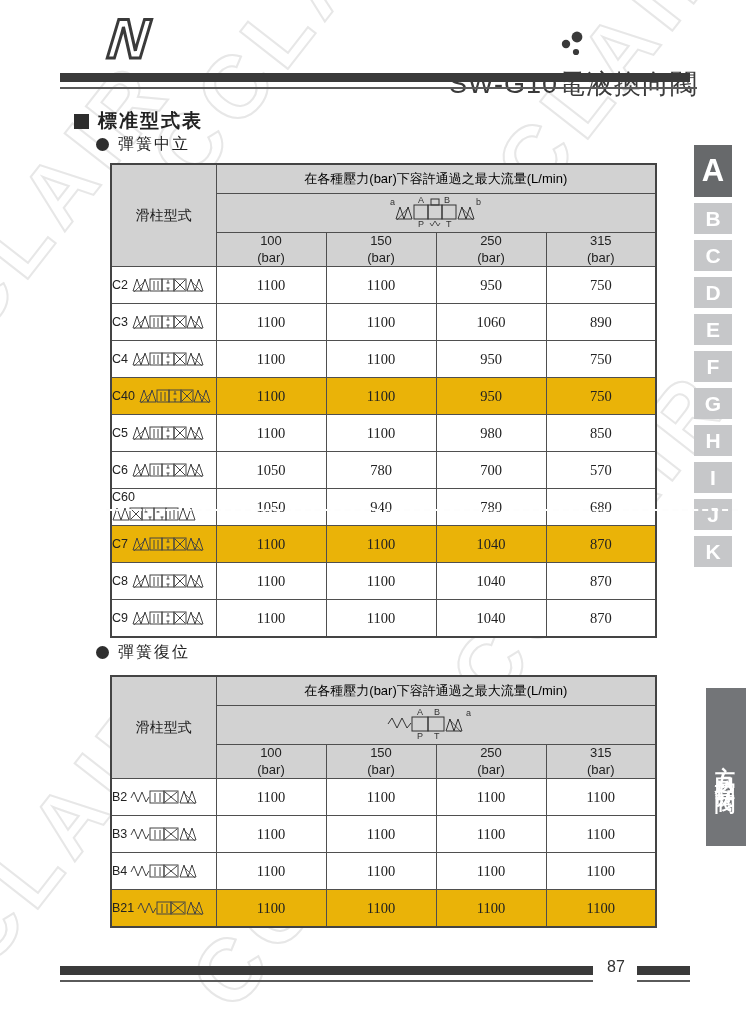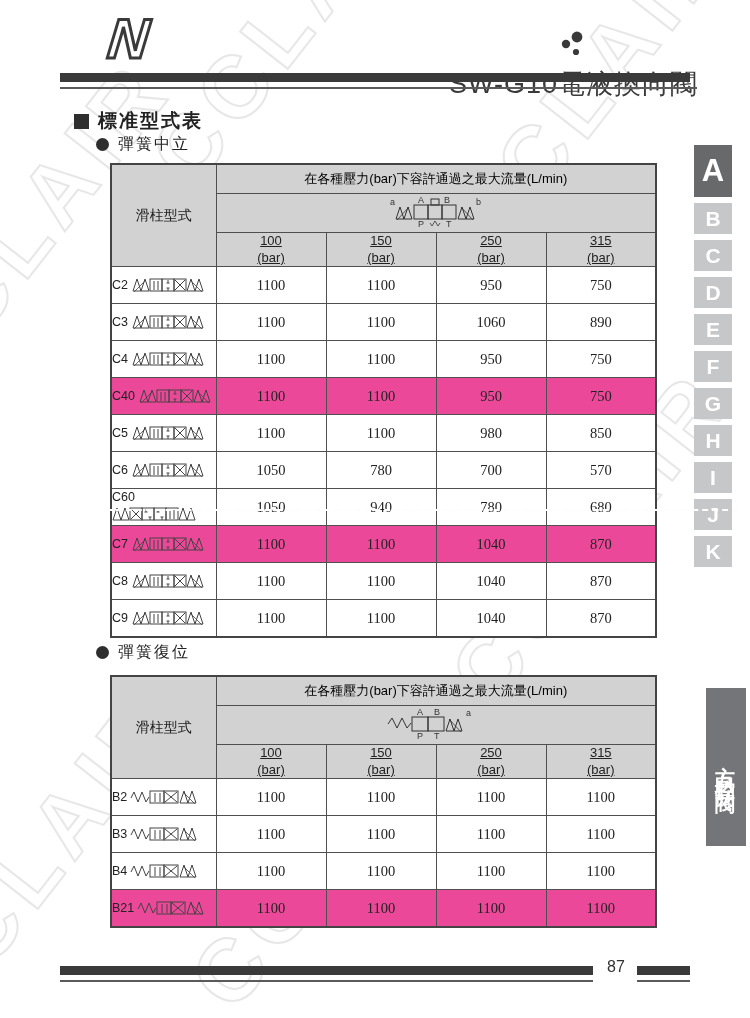--- a/index.html
+++ b/index.html
@@ -24,24 +24,24 @@
   .h-main .t{font-size:19px;font-weight:bold;color:#222;letter-spacing:2px;}
   .h-sub{position:absolute;left:96px;display:flex;align-items:center;gap:9px;z-index:2;}
   .dot{width:13px;height:13px;border-radius:50%;background:#2e2e2e;}
   .h-sub .t{font-size:16px;font-weight:normal;color:#222;letter-spacing:2px;}
 
   
   table.flow{position:absolute;left:110px;border-collapse:collapse;table-layout:fixed;width:545px;z-index:1;background:#fff;}
   table.flow td,table.flow th{border:1px solid #4f4f4f;padding:0;font-weight:normal;}
   table.flow{border:2px solid #444;}
   .hdr{background:#d2d2d2;}
-  .shaded td{background:#ec4899;}
+  .shaded td{background:#eab308;}
   .flow-title{font-size:13px;font-weight:bold;color:#000000;text-align:center;height:28px;}
   .sym-band{height:34px;text-align:center;}
-  .press{height:33px;text-align:center;font-size:13px;color:#222;line-height:1.25;text-decoration:underline;}
+  .press{height:33px;text-align:center;font-size:13px;color:#222;line-height:1.25;}
   .spool-hd{font-size:14px;font-weight:bold;color:#222;text-align:center;}
   .lbl-cell{height:36px;padding:1px 2px 1px 5px;}
   .lbl-wrap{display:flex;align-items:center;gap:3px;}
   .lbl-wrap.stacked{flex-direction:column;align-items:flex-start;gap:0;}
   .row-label{font-size:12.5px;color:#222;white-space:nowrap;}
   .val{text-align:center;font-family:"Liberation Serif",serif;font-size:14.5px;color:#222;}
 
   .dashline{position:absolute;left:106px;top:509px;width:632px;border-top:2px dashed #fdfdfd;z-index:3;}
 
   

